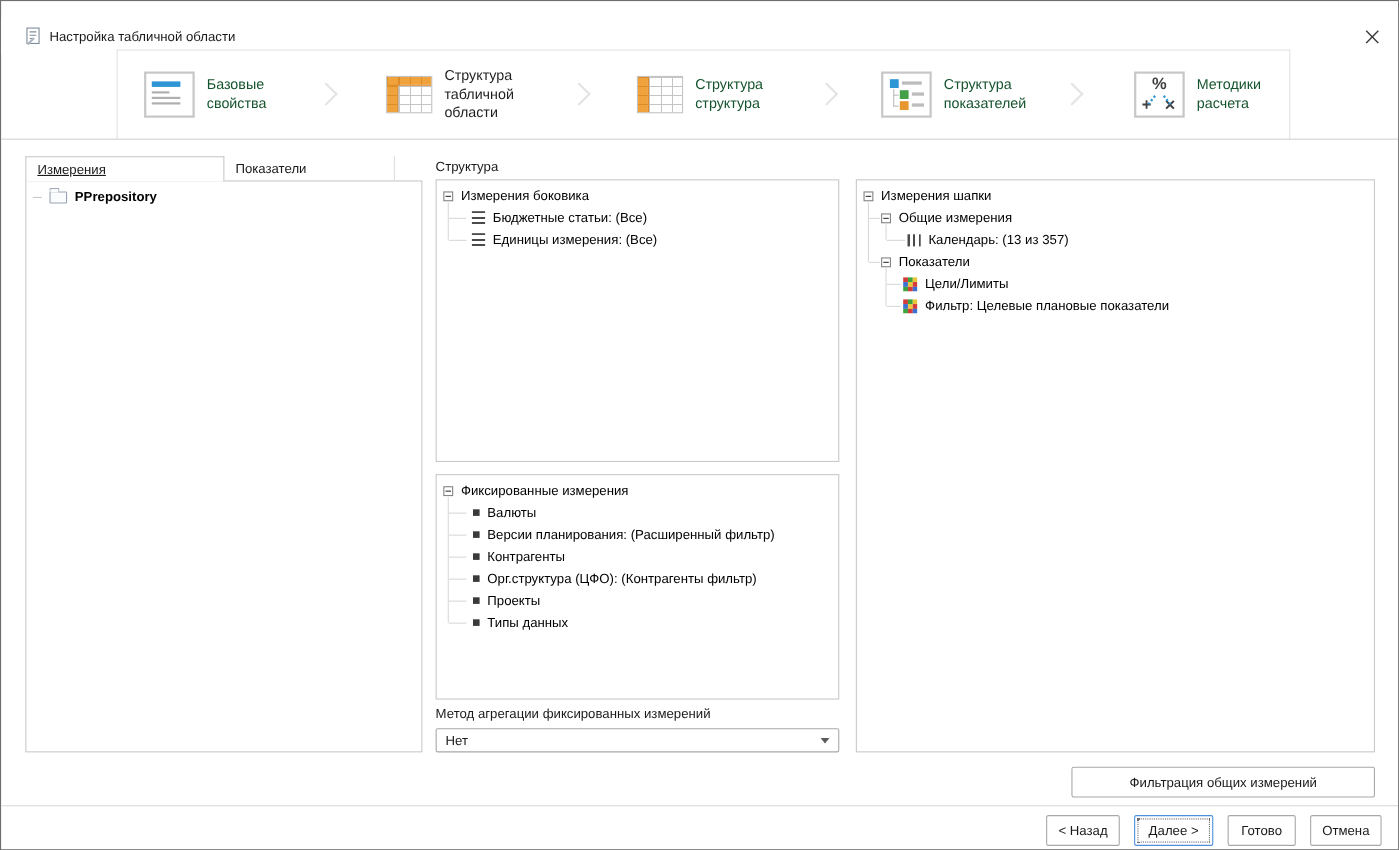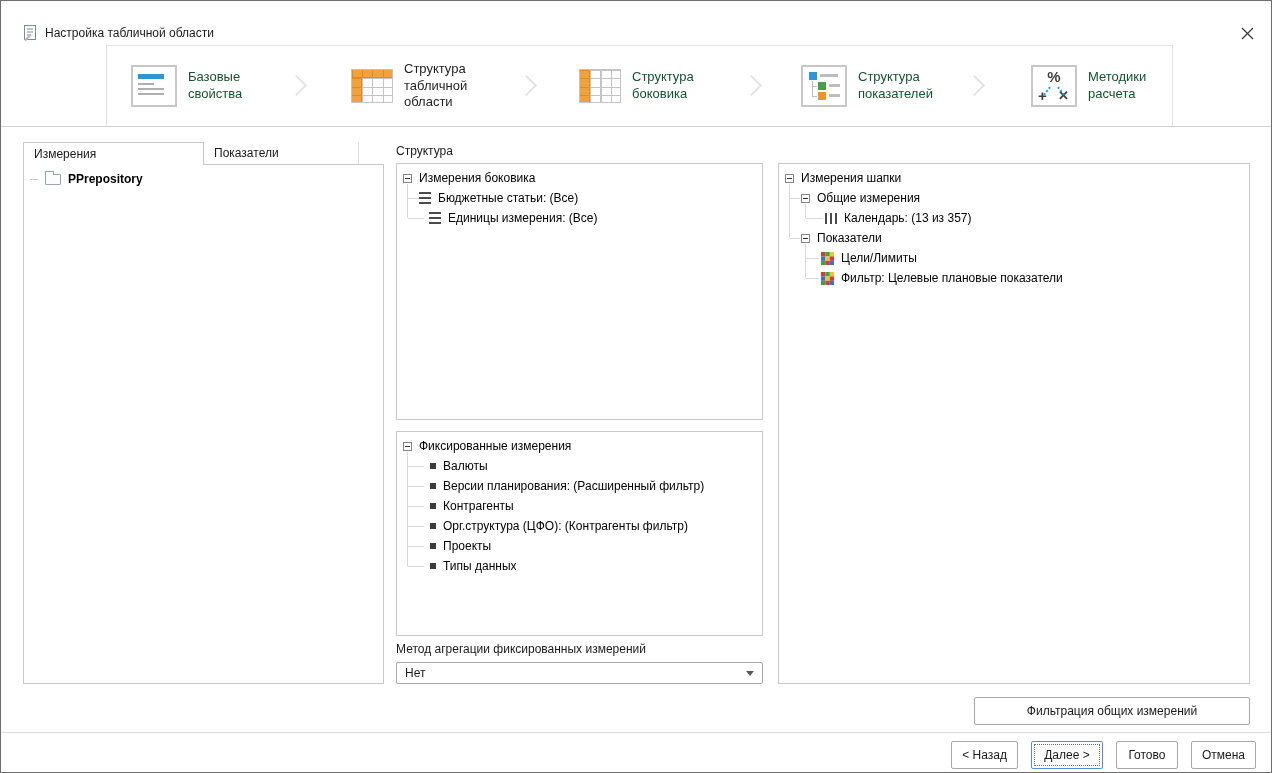--- a/index.html
+++ b/index.html
@@ -51,21 +51,21 @@
   .tree-icon .h2 { position:absolute; left:9px; top:29px; width:5px; height:1px; background:#BDBDBD; }
   .calc-icon { position:relative; color:#3F3F3F; }
   .calc-icon .pc::before  { content:"%"; position:absolute; left:0; right:0; top:1px; text-align:center; font-size:15px; font-weight:bold; }
   .calc-icon .pl::before  { content:"+"; position:absolute; left:5px; bottom:1px; font-size:15px; font-weight:bold; }
   .calc-icon .xr::before  { content:"\2715"; position:absolute; right:6px; bottom:2px; font-size:13px; font-weight:bold; }
   .calc-icon .d1 { position:absolute; left:13px; top:19px; width:0; height:10px; border-left:2px dotted #2E96D4; transform:rotate(38deg); }
   .calc-icon .d2 { position:absolute; right:13px; top:19px; width:0; height:10px; border-left:2px dotted #2E96D4; transform:rotate(-38deg); }
   
   .tab { position:absolute; top:141px; height:23px; display:flex; align-items:center; padding-left:10px;
     font-size:12px; cursor:pointer; }
-  .tab.active { left:22px; width:181px; background:#fff; border:1px solid #C9C9C9; border-bottom:none; z-index:3; }
+  .tab.active { left:22px; width:181px; background:#fff; border:1px solid #C9C9C9; border-bottom:none; z-index:3;text-decoration:underline; }
   .tab.inactive { left:203px; width:155px; height:22px; border-right:1px solid #DDDDDD; color:#1a1a1a; }
   
   .panel { position:absolute; background:#fff; border:1px solid #C9C9C9; }
   #left-panel  { left:22px;  top:163px; width:361px; height:520px; z-index:2; }
   #side-box    { left:395px; top:162px; width:367px; height:257px; }
   #fixed-box   { left:395px; top:430px; width:367px; height:205px; }
   #right-panel { left:777px; top:162px; width:472px; height:521px; }
   .sec-label { position:absolute; font-size:12px; color:#1a1a1a; white-space:nowrap; }
   
   .trow { position:absolute; height:20px; display:flex; align-items:center; gap:7px; white-space:nowrap; color:#000; cursor:default; }
@@ -138,21 +138,21 @@
           <div class="grow"></div>
       </div>
       <div class="step-label" style="width:92px">Структура табличной области</div>
     </div>
     <div class="chev" style="left:412px"></div>
 
     <div class="step" style="left:472px">
       <div class="grid-icon">
         <div class="gcol"></div>
       </div>
-      <div class="step-label" style="width:85px">Структура боковика</div>
+      <div class="step-label" style="width:85px">Структура структура</div>
     </div>
     <div class="chev" style="left:637px"></div>
 
     <div class="step" style="left:694px">
       <div class="icon-frame tree-icon">
         <div class="sq b"></div>
           <div class="sq g"></div>
           <div class="sq o"></div>
         <div class="tl l1"></div>
           <div class="tl l2"></div>
@@ -193,21 +193,21 @@
   <div class="sec-label" style="left:395px; top:143px;">Структура</div>
 
   <div class="panel" id="side-box">
     <div class="trow" style="left:6px; top:4px;">
       <div class="expander"></div>
       <span>Измерения боковика</span>
     </div>
     <div class="vline" style="left:10px; top:20px; height:34px;"></div>
     <div class="stub" style="left:11px; top:34px; width:16px;"></div>
     <div class="stub" style="left:11px; top:54px; width:16px;"></div>
-    <div class="trow" style="left:22px; top:24px;">
+    <div class="trow" style="left:32px; top:24px;">
       <div class="hamburger"></div>
       <span>Бюджетные статьи: (Все)</span>
     </div>
     <div class="trow" style="left:32px; top:44px;">
       <div class="hamburger"></div>
       <span>Единицы измерения: (Все)</span>
     </div>
   </div>
 
   <div class="panel" id="fixed-box">

